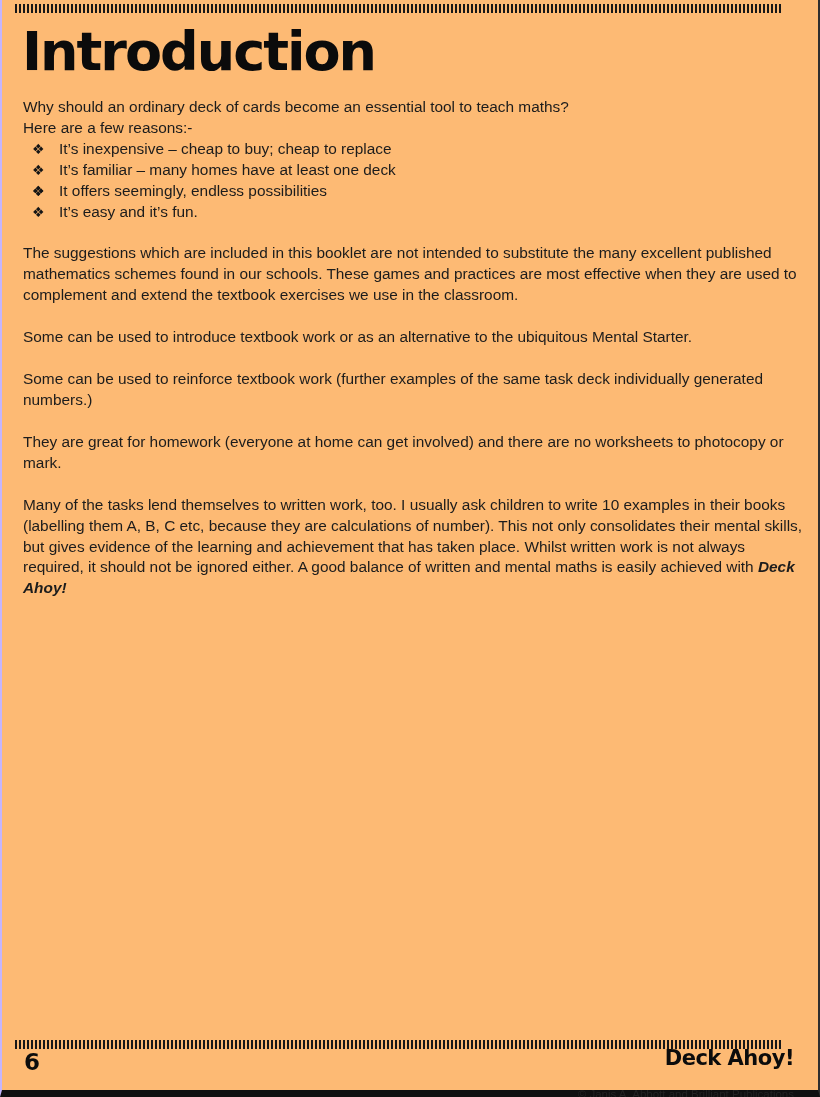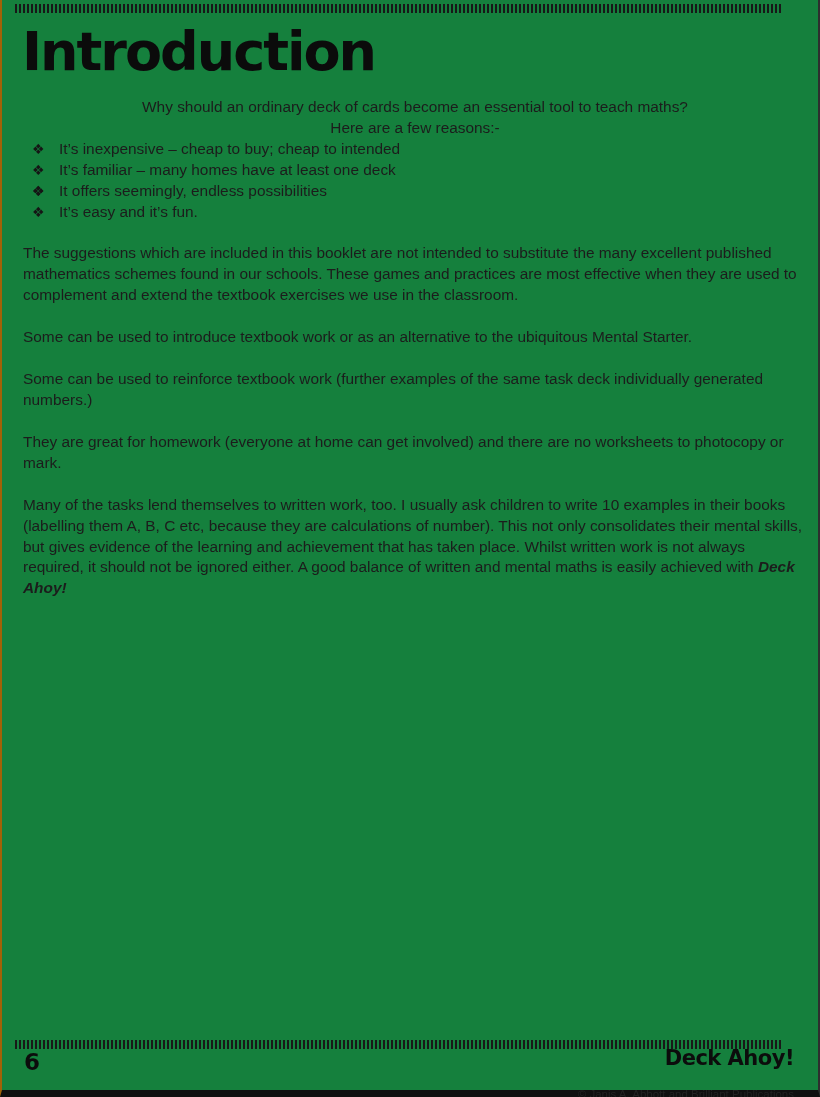--- a/index.html
+++ b/index.html
@@ -5,22 +5,22 @@
   * { margin: 0; padding: 0; box-sizing: border-box; }
   html, body { background: #ffffff; }
   body {
     width: 820px; height: 1097px;
     font-family: "Liberation Sans", sans-serif;
     position: relative;
     overflow: hidden;
   }
   .page {
     position: absolute; inset: 0;
-    background: #15803d;
-    border-left: 2px solid #a16207;
+    background: #fdba74;
+    border-left: 2px solid #c4b5fd;
     border-right: 2px solid #2e2e2e;
     border-bottom: 7px solid #101010;
   }
   .stripe {
     position: absolute;
     left: 13px; width: 766px; height: 9px;
     background: repeating-linear-gradient(90deg, #181818 0 2px, rgba(255,255,255,0) 2px 4px);
   }
   .stripe-top { top: 4px; }
   .stripe-bottom { top: 1040px; }
@@ -32,21 +32,21 @@
     line-height: 1.1;
     letter-spacing: -2px;
     color: #0b0b0b;
   }
   .content {
     position: absolute; top: 97px; left: 21px; width: 784px;
     font-size: 15.4px; line-height: 20.9px;
     color: #1c1c1c;
   }
   .content p { margin: 4px 0 21px 0; }
-  .intro-line { margin: 0; text-align: center; }
+  .intro-line { margin: 0; }
   ul.bullets { list-style: none; margin: 0 0 21px 0; padding: 0; }
   ul.bullets li { position: relative; padding-left: 36px; }
   .bullet-glyph {
     position: absolute; left: 9px; top: 0;
     font-size: 14px; color: #151515;
   }
   .emphasis { font-weight: bold; font-style: italic; }
   .footer-page-number {
     position: absolute; left: 22px; top: 1049px;
     font-family: "DejaVu Sans", sans-serif;
@@ -76,21 +76,21 @@
   <h1 class="title">Introduction</h1>
 
   <div class="content">
 
     <div class="intro-line">Why should an ordinary deck of cards become an essential tool to teach maths?</div>
     <div class="intro-line">Here are a few reasons:-</div>
 
     <ul class="bullets">
       <li>
         <span class="bullet-glyph">❖</span>
-        <span>It’s inexpensive – cheap to buy; cheap to intended</span>
+        <span>It’s inexpensive – cheap to buy; cheap to replace</span>
       </li>
       <li>
         <span class="bullet-glyph">❖</span>
         <span>It’s familiar – many homes have at least one deck</span>
       </li>
       <li>
         <span class="bullet-glyph">❖</span>
       </li>
       <li>
         <span class="bullet-glyph">❖</span>

